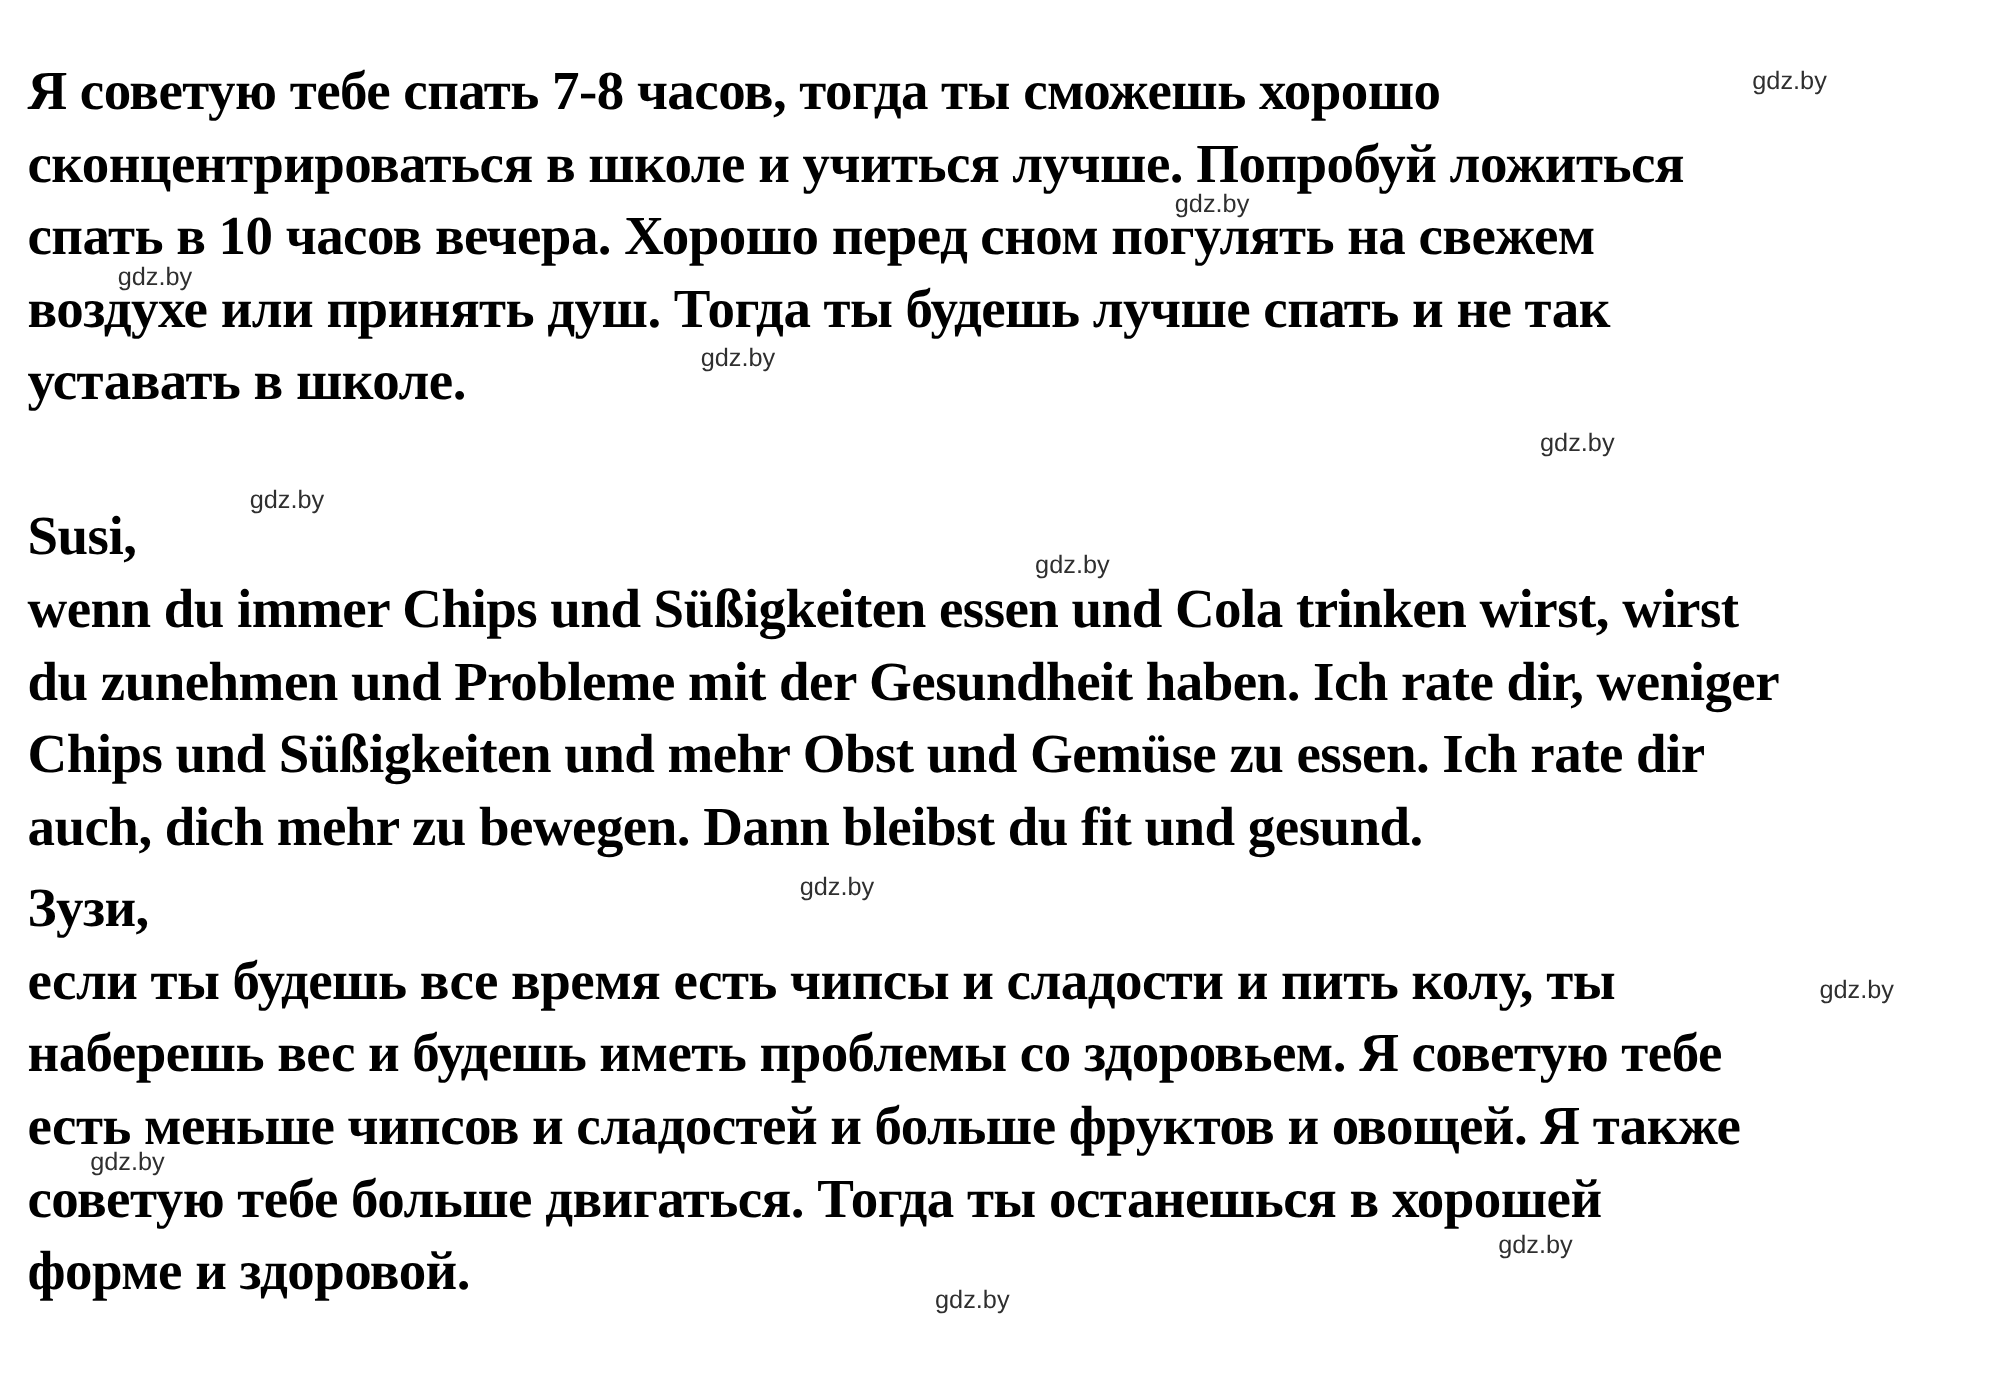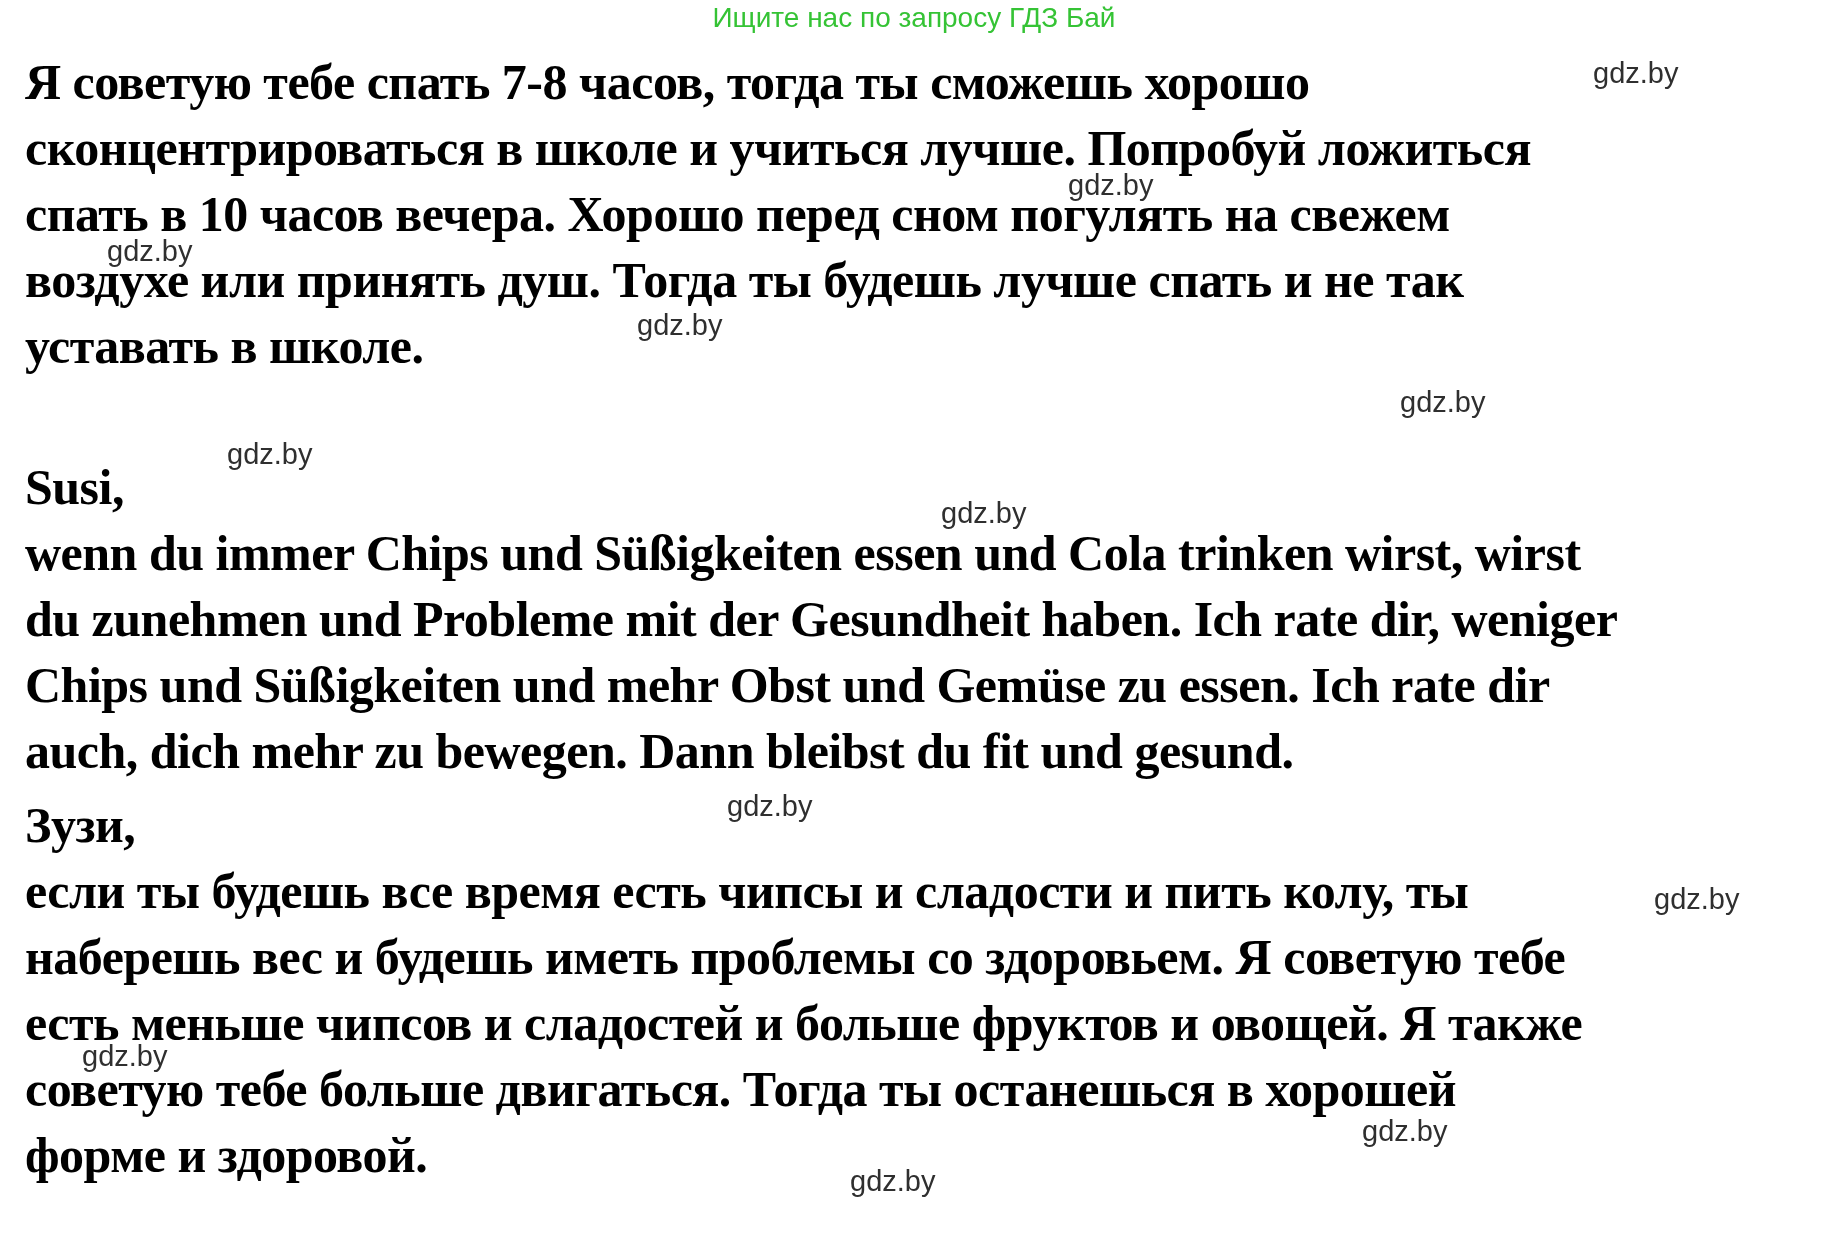--- a/index.html
+++ b/index.html
@@ -42,21 +42,21 @@
     white-space: pre;
     font-weight: bold;
   }
   .block-1 { top: 49px; }
   .block-2 { top: 454px; }
   .block-3 { top: 792px; }
   
   .wm {
     position: absolute;
     font-family: "Liberation Sans", sans-serif;
-    font-size: 29px;
+    font-size: 23px;
     line-height: 26px;
     color: #2f2f2f;
     white-space: pre;
   }
   .wm-1  { left: 1593px; top: 60px;  }
   .wm-2  { left: 1068px; top: 172px; }
   .wm-3  { left: 107px;  top: 238px; }
   .wm-4  { left: 637px;  top: 312px; }
   .wm-5  { left: 1400px; top: 389px; }
   .wm-6  { left: 227px;  top: 441px; }
@@ -87,21 +87,20 @@
   .footer .sep {
     margin: 0 14px;
     color: #4c1f92;
   }
 </style>
 </head>
 <body>
 
 <div class="page">
 
-  <div class="promo">Ищите нас по запросу ГДЗ Бай</div>
 
   <div class="text-block block-1">Я советую тебе спать 7-8 часов, тогда ты сможешь хорошо
 сконцентрироваться в школе и учиться лучше. Попробуй ложиться
 спать в 10 часов вечера. Хорошо перед сном погулять на свежем
 воздухе или принять душ. Тогда ты будешь лучше спать и не так
 уставать в школе.</div>
 
   <div class="text-block block-3">Зузи,
 если ты будешь все время есть чипсы и сладости и пить колу, ты
 наберешь вес и будешь иметь проблемы со здоровьем. Я советую тебе

